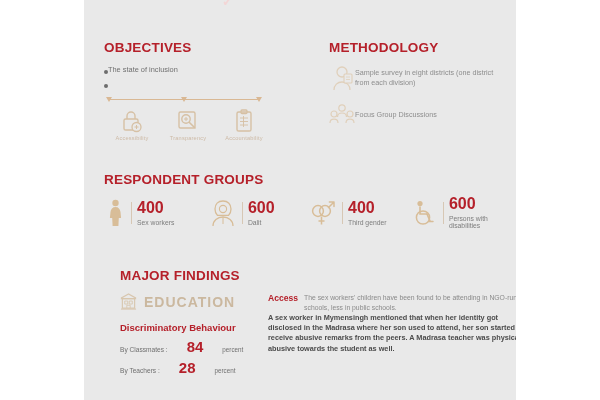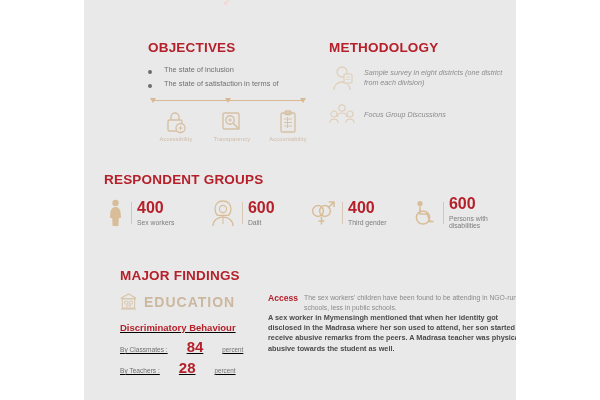--- a/index.html
+++ b/index.html
@@ -29,23 +29,23 @@
 
   
   .h-red {
     color: #b5202a;
     font-weight: bold;
     letter-spacing: .2px;
   }
   .sec-title { font-size: 13.5px; }
 
   
-  .objectives { position: absolute; left: 20px; top: 40px; width: 195px; margin-left: 44px; }
+  .objectives { position: absolute; left: 20px; top: 40px; width: 195px; }
   .bullets { margin-top: 10px; }
-  .bullet { display: flex; align-items: flex-start; gap: 12px; margin-bottom: 5px; }
+  .bullet { display: flex; align-items: flex-start; gap: 0; margin-bottom: 5px; }
   .bullet .dot {
     width: 4px; height: 4px; border-radius: 50%;
     background: #6d6d6d; margin-top: 5px; flex: none;
   }
   .bullet .txt { font-size: 7.4px; color: #6f6f6f; line-height: 1.25; }
 
   .axis { position: relative; margin-top: 9px; width: 160px; height: 9px; }
   .axis .line {
     position: absolute; left: 4px; right: 4px; top: 2px;
     height: 1px; background: #d9b894;
@@ -57,42 +57,42 @@
     border-top: 5px solid #d9b894;
   }
 
   .icon-row { display: flex; margin-top: 2px; width: 168px; }
   .icon-cell { width: 56px; text-align: center; }
   .icon-cell .glyph { height: 26px; display: flex; align-items: center; justify-content: center; }
   .icon-cell .cap { font-size: 5.6px; color: #cdbaa6; letter-spacing: .2px; margin-top: 1px; }
 
   
   .methodology { position: absolute; left: 245px; top: 40px; width: 180px; }
-  .m-row { display: flex; align-items: center; gap: 9px; margin-top: 9px; font-style: italic; }
+  .m-row { display: flex; align-items: center; margin-top: 9px; }
   .m-row .m-ico { width: 26px; height: 28px; flex: none; display:flex; align-items:center; justify-content:center;}
   .m-row .m-txt { font-size: 7.2px; color: #8d8d8d; line-height: 1.45; }
 
   
   .respondents { position: absolute; left: 20px; top: 172px; width: 412px; }
   .r-row { display: flex; margin-top: 9px; }
   .r-item { display: flex; align-items: center; gap: 5px; }
   .r-item .r-ico { width: 22px; height: 30px; display:flex; align-items:center; justify-content:center; flex:none; }
   .r-item .r-sep { width: 1px; height: 22px; background: #d7c7b4; }
   .r-num { color: #b5202a; font-size: 16px; font-weight: bold; line-height: 1; }
   .r-lab { color: #7d7d7d; font-size: 6.8px; margin-top: 3px; }
 
   
   .findings { position: absolute; left: 36px; top: 268px; width: 412px; }
   .f-body { position: relative; margin-top: 10px; height: 90px; }
 
   .edu-head { display: flex; align-items: center; gap: 7px; }
   .edu-head .e-ico { width: 17px; height: 17px; display:flex; align-items:center; justify-content:center; }
   .edu-head .e-txt { color: #cbb89f; font-weight: bold; font-size: 14px; letter-spacing: 1px; }
 
-  .disc { margin-top: 12px; text-decoration: underline; }
+  .disc { margin-top: 12px; }
   .disc-title { color: #b5202a; font-weight: bold; font-size: 9.5px; }
   .disc-line { display: flex; align-items: baseline; gap: 19px; margin-top: 6px; }
   .disc-line .dl-lab { font-size: 6.6px; color: #6f6f6f; }
   .disc-line .dl-num { color: #b5202a; font-weight: bold; font-size: 15px; line-height: 1; }
   .disc-line .dl-unit { font-size: 6.3px; color: #6f6f6f; }
 
   .right-col { position: absolute; left: 148px; top: 0; width: 262px; }
   .access-row { display: flex; gap: 6px; align-items: flex-start; }
   .access-kw { color: #b5202a; font-weight: bold; font-size: 8.6px; flex: none; }
   .access-tx { font-size: 6.8px; color: #8a8a8a; line-height: 1.45; }
@@ -111,21 +111,20 @@
     <section class="objectives">
       <div class="h-red sec-title">OBJECTIVES</div>
 
       <div class="bullets">
         <div class="bullet">
           <span class="dot"></span>
           <span class="txt">The state of inclusion</span>
         </div>
         <div class="bullet">
           <span class="dot"></span>
-          <span class="txt">The state of satisfaction in terms of</span>
         </div>
       </div>
 
       <div class="axis">
         <div class="line"></div>
         <div class="tick" style="left:2px"></div>
         <div class="tick" style="left:77px"></div>
         <div class="tick" style="left:152px"></div>
       </div>
 

